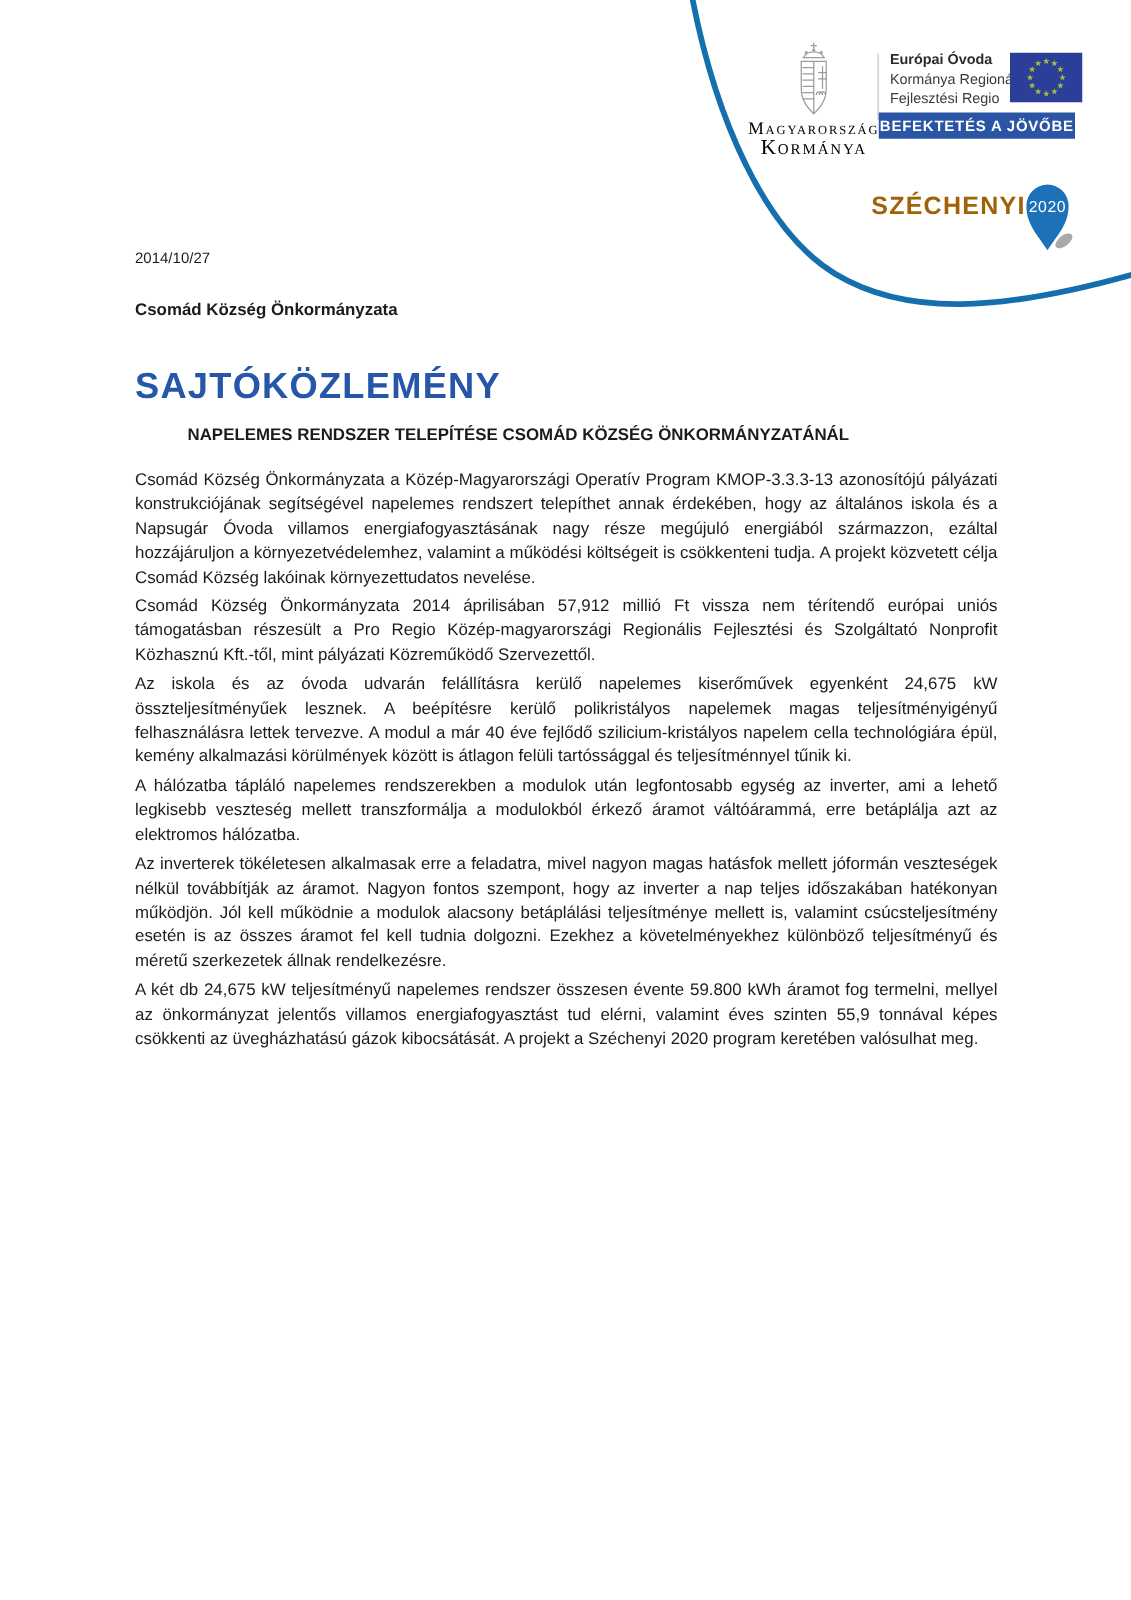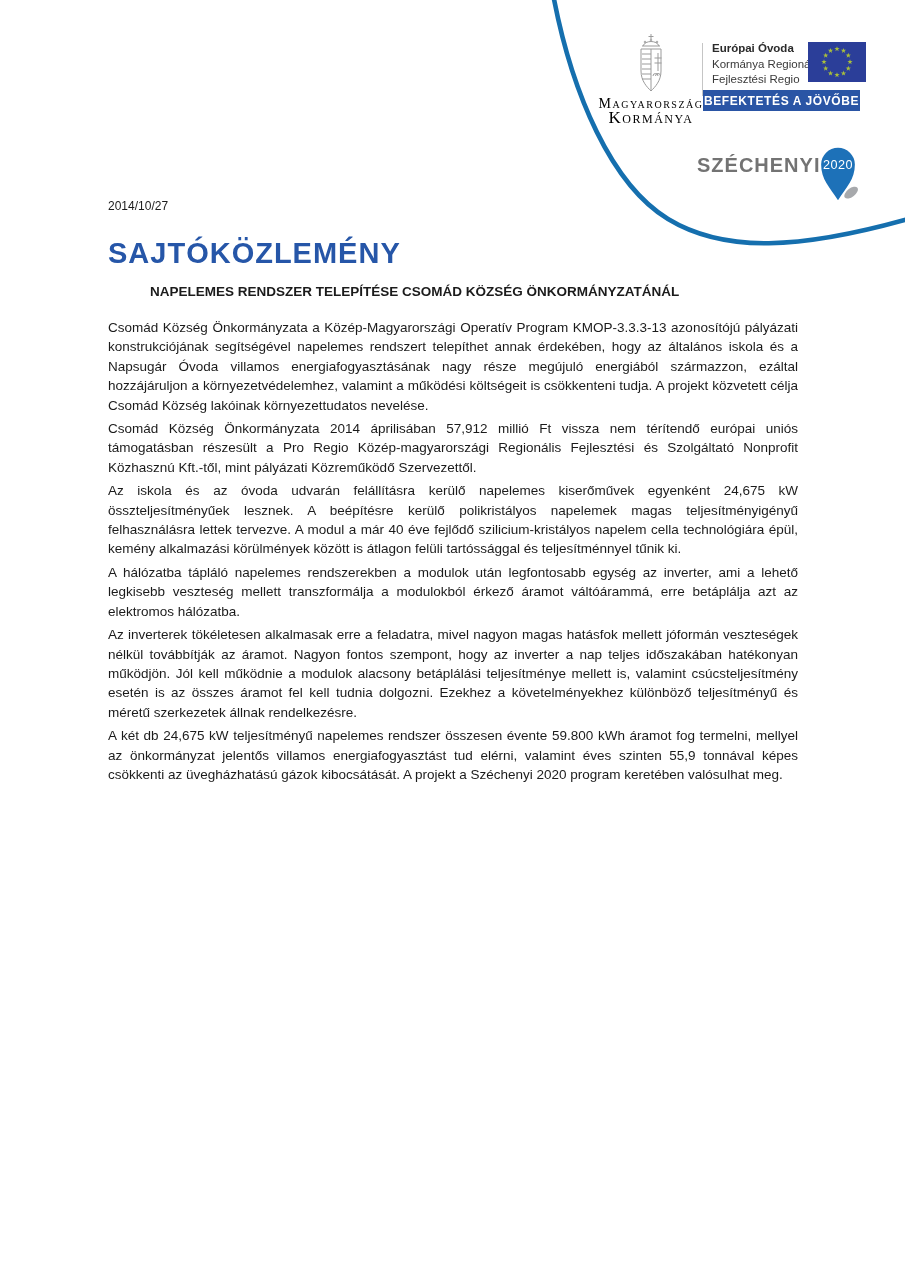--- a/index.html
+++ b/index.html
@@ -50,21 +50,21 @@
   }
   .invest-banner span {
     color: #ffffff; font-weight: bold; font-size: 12px; letter-spacing: 0.6px;
     white-space: nowrap;
   }
 
   
   .szechenyi-brand {
     position: absolute; left: 697px; top: 154px;
     font-size: 20px; font-weight: bold; letter-spacing: 1px;
-    color: #737373; white-space: nowrap;
+    color: #a16207; white-space: nowrap;
   }
   .pin-svg { position: absolute; left: 816px; top: 143px; }
 
   
   .content {
     position: absolute; left: 108px; right: 107px; top: 197px;
   }
   .date { font-size: 12px; line-height: 19px; margin-bottom: 22px; }
   .org  { font-size: 13.5px; line-height: 19px; font-weight: bold; margin-bottom: 37px; }
   .title {
@@ -145,20 +145,21 @@
 
   <div class="szechenyi-brand">SZÉCHENYI</div>
   <svg class="pin-svg" width="44" height="60" viewBox="0 0 46 64" aria-hidden="true">
     <ellipse cx="37" cy="53" rx="8.5" ry="4.5" transform="rotate(-38 37 53)" fill="#a7a9ac"></ellipse>
     <path d="M23 61 C14 47 5 39 5 23 A18 18 0 1 1 41 23 C41 39 32 47 23 61 Z" fill="#1d71b8"></path>
     <text x="23" y="28" text-anchor="middle" fill="#ffffff" font-family="Liberation Sans, sans-serif" font-size="13.5" letter-spacing="0.5">2020</text>
   </svg>
 
   <div class="content">
     <div class="date">2014/10/27</div>
+    <div class="org">Csomád Község Önkormányzata</div>
 
     <h1 class="title">SAJTÓKÖZLEMÉNY</h1>
     <h2 class="subtitle">NAPELEMES RENDSZER TELEPÍTÉSE CSOMÁD KÖZSÉG ÖNKORMÁNYZATÁNÁL</h2>
 
     <p class="body-par">Csomád Község Önkormányzata a Közép-Magyarországi Operatív Program KMOP-3.3.3-13 azonosítójú pályázati konstrukciójának segítségével napelemes rendszert telepíthet annak érdekében, hogy az általános iskola és a Napsugár Óvoda villamos energiafogyasztásának nagy része megújuló energiából származzon, ezáltal hozzájáruljon a környezetvédelemhez, valamint a működési költségeit is csökkenteni tudja. A projekt közvetett célja Csomád Község lakóinak környezettudatos nevelése.</p>
     <p class="body-par">Csomád Község Önkormányzata 2014 áprilisában 57,912 millió Ft vissza nem térítendő európai uniós támogatásban részesült a Pro Regio Közép-magyarországi Regionális Fejlesztési és Szolgáltató Nonprofit Közhasznú Kft.-től, mint pályázati Közreműködő Szervezettől.</p>
     <p class="body-par">Az iskola és az óvoda udvarán felállításra kerülő napelemes kiserőművek egyenként 24,675 kW összteljesítményűek lesznek. A beépítésre kerülő polikristályos napelemek magas teljesítményigényű felhasználásra lettek tervezve. A modul a már 40 éve fejlődő szilicium-kristályos napelem cella technológiára épül, kemény alkalmazási körülmények között is átlagon felüli tartóssággal és teljesítménnyel tűnik ki.</p>
     <p class="body-par">A hálózatba tápláló napelemes rendszerekben a modulok után legfontosabb egység az inverter, ami a lehető legkisebb veszteség mellett transzformálja a modulokból érkező áramot váltóárammá, erre betáplálja azt az elektromos hálózatba.</p>
     <p class="body-par">Az inverterek tökéletesen alkalmasak erre a feladatra, mivel nagyon magas hatásfok mellett jóformán veszteségek nélkül továbbítják az áramot. Nagyon fontos szempont, hogy az inverter a nap teljes időszakában hatékonyan működjön. Jól kell működnie a modulok alacsony betáplálási teljesítménye mellett is, valamint csúcsteljesítmény esetén is az összes áramot fel kell tudnia dolgozni. Ezekhez a követelményekhez különböző teljesítményű és méretű szerkezetek állnak rendelkezésre.</p>
     <p class="body-par">A két db 24,675 kW teljesítményű napelemes rendszer összesen évente 59.800 kWh áramot fog termelni, mellyel az önkormányzat jelentős villamos energiafogyasztást tud elérni, valamint éves szinten 55,9 tonnával képes csökkenti az üvegházhatású gázok kibocsátását. A projekt a Széchenyi 2020 program keretében valósulhat meg.</p>

